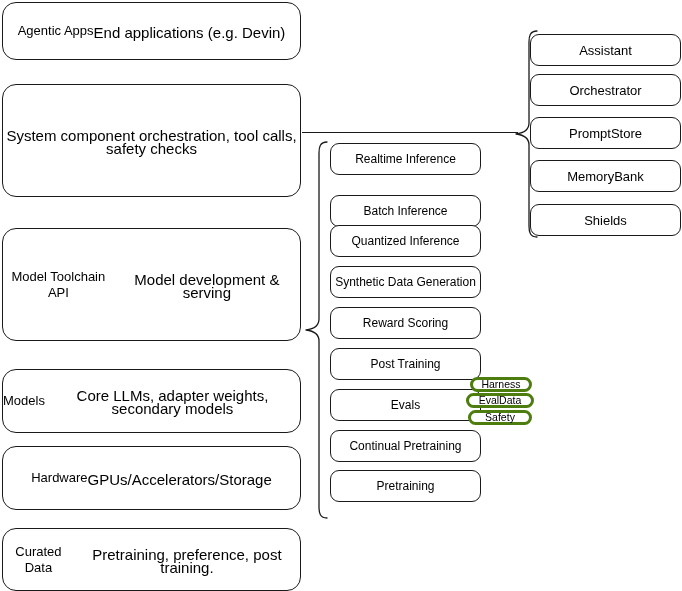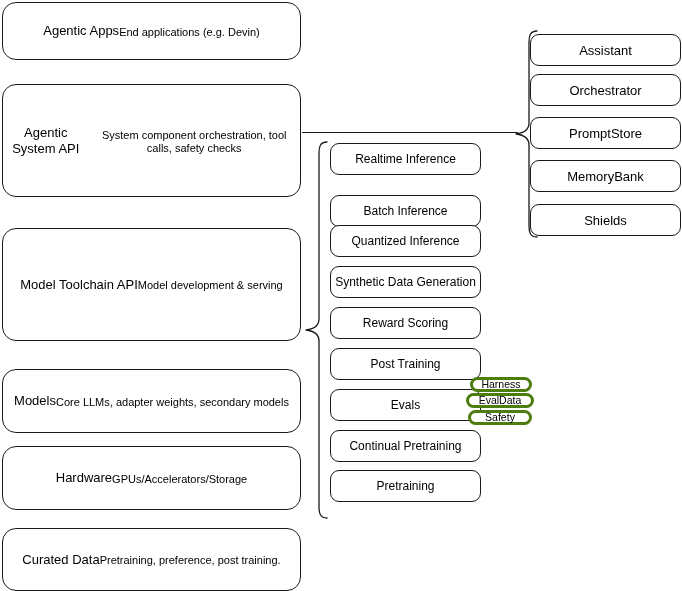--- a/index.html
+++ b/index.html
@@ -38,21 +38,21 @@
     left: 2px;
     width: 299px;
     border-radius: 14px;
   }
   .stack-title {
     font-size: 13px;
     line-height: 16px;
     color: #000;
   }
   .stack-sub {
-    font-size: 11px;
+    font-size: 15px;
     line-height: 13px;
     color: #000;
     margin-top: 2px;
   }
   
   .mid-box {
     left: 330px;
     width: 151px;
     height: 32px;
     border-radius: 9px;
@@ -101,21 +101,20 @@
 <body>
 
 <div id="canvas">
 
   <div class="box stack-box" style="top:2px;height:58px;">
     <div class="stack-title">Agentic Apps</div>
     <div class="stack-sub">End applications (e.g. Devin)</div>
   </div>
 
   <div class="box stack-box" style="top:84px;height:113px;">
-    <div class="stack-title">Agentic System API</div>
     <div class="stack-sub">System component orchestration, tool calls, safety checks</div>
   </div>
 
   <div class="box stack-box" style="top:228px;height:113px;">
     <div class="stack-title">Model Toolchain API</div>
     <div class="stack-sub">Model development &amp; serving</div>
   </div>
 
   <div class="box stack-box" style="top:369px;height:64px;">
     <div class="stack-title">Models</div>

